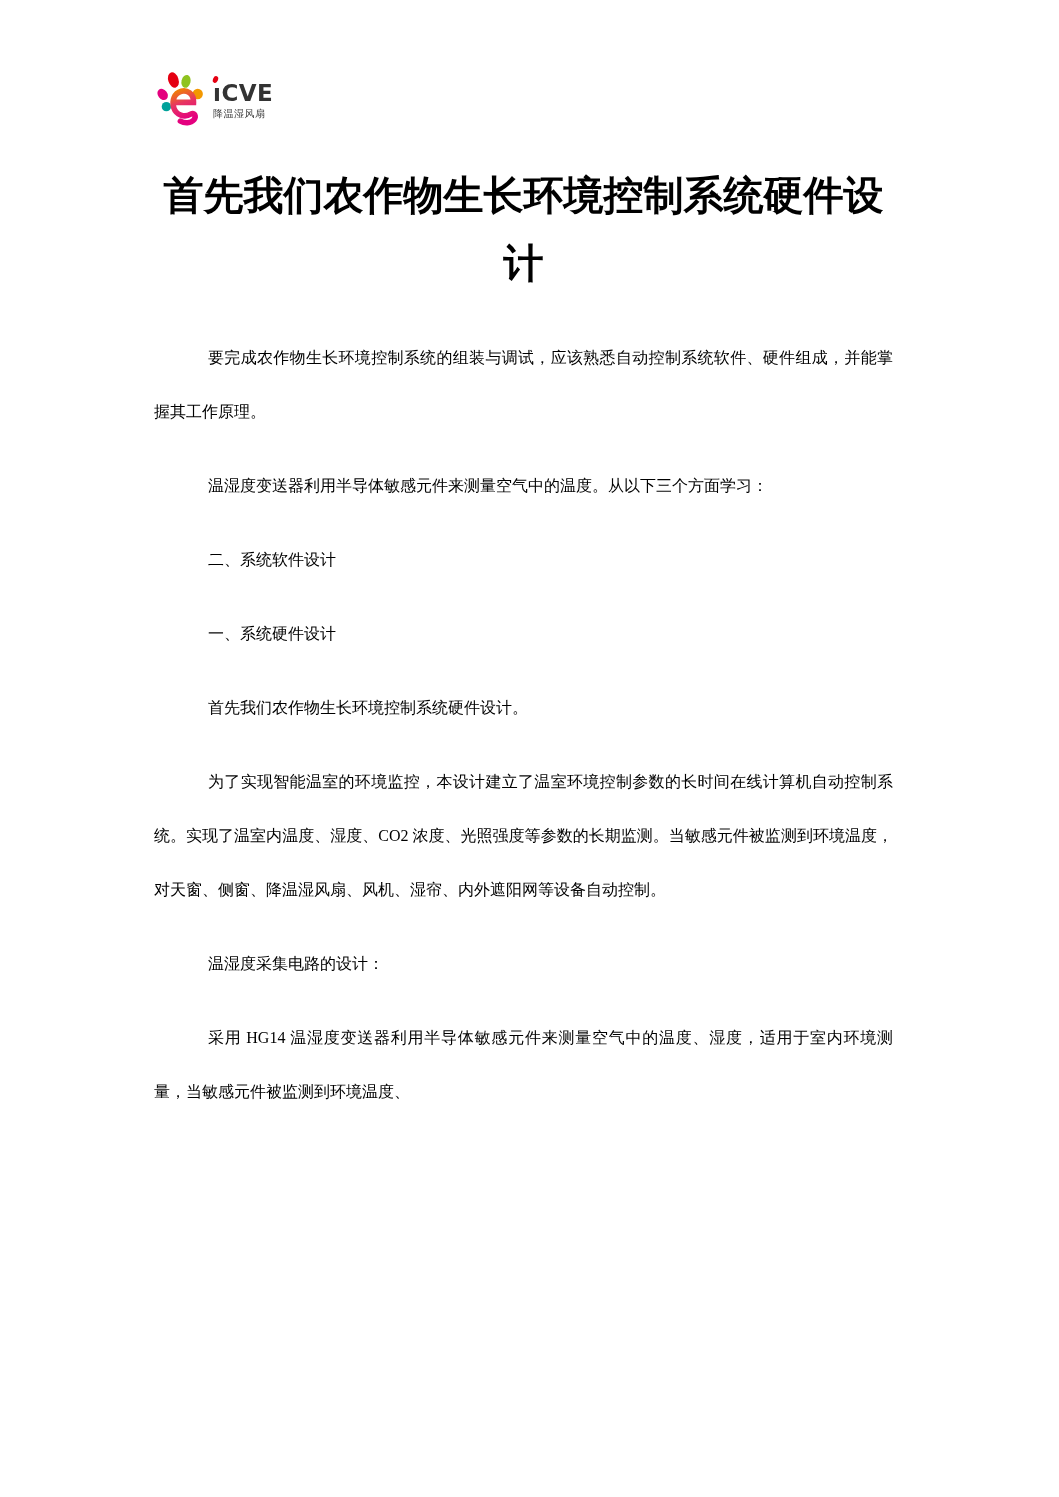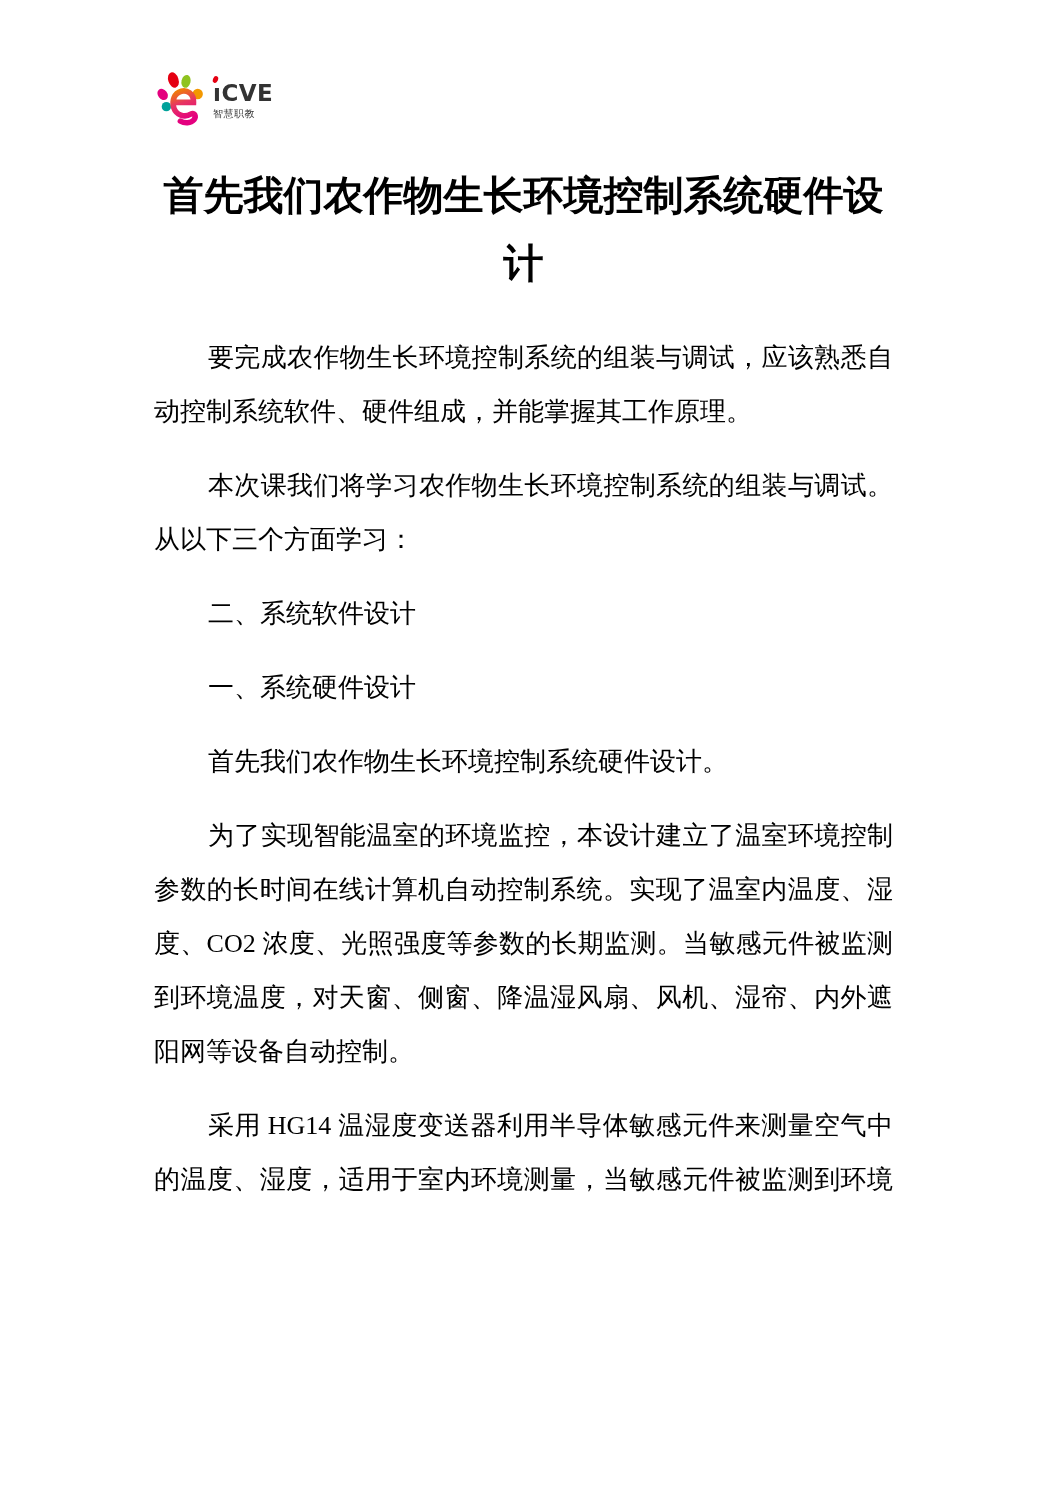--- a/index.html
+++ b/index.html
@@ -75,21 +75,21 @@
     text-align: center;
     font-family: "Liberation Serif", "DejaVu Serif", serif;
     color: #000000;
   }
   
   .doc-body {
     margin-top: 33px;
   }
   .para {
     margin: 0 0 20px 0;
-    font-size: 26px;
+    font-size: 16px;
     line-height: 54px;
     text-indent: 54px;
     text-align: justify;
     text-justify: inter-ideograph;
     color: #000000;
     word-break: break-all;
   }
 </style>
 </head>
 <body>
@@ -107,29 +107,30 @@
       </defs>
       <ellipse cx="25" cy="18" rx="5.5" ry="8.5" transform="rotate(-18 25 18)" fill="#e50012"></ellipse>
       <ellipse cx="38.5" cy="19.5" rx="4.8" ry="7" transform="rotate(14 38.5 19.5)" fill="#8fc31f"></ellipse>
       <circle cx="51" cy="33" r="5.5" fill="#f39800"></circle>
       <ellipse cx="13.5" cy="33.5" rx="5" ry="6.5" transform="rotate(-38 13.5 33.5)" fill="#e4007f"></ellipse>
       <circle cx="17.5" cy="46.5" r="5" fill="#00a29a"></circle>
       <path d="M26 42 H46.5 C47 32 39 28.5 33.5 30 C26 32 23 40 25.5 48 C28 55.5 37 58.5 43.5 54.5 C48 52 49.5 57.5 47 60.5 C43.5 64.5 37 64.5 32.5 62" fill="none" stroke="url(#eGrad)" stroke-width="6" stroke-linecap="round"></path>
     </svg>
     <div class="logo-textcol">
       <div class="wordmark"><span class="wm-i"><span class="wm-dot"></span><span>ı</span></span><span>CVE</span></div>
-      <div class="logo-cn">智慧职教</div>
+      <div class="logo-cn">降温湿风扇</div>
     </div>
   </div>
 
   <h1 class="doc-title">首先我们农作物生长环境控制系统硬件设计</h1>
 
   <div class="doc-body" id="doc-body">
       <p class="para">要完成农作物生长环境控制系统的组装与调试，应该熟悉自动控制系统软件、硬件组成，并能掌握其工作原理。</p>
-      <p class="para">本次课我们将学习农作物生长环境控制系统的组装与调试。从以下三个方面学习：</p>
+      <p class="para">温湿度变送器利用半导体敏感元件来测量空气中的温度。从以下三个方面学习：</p>
       <p class="para">二、系统软件设计</p>
       <p class="para">一、系统硬件设计</p>
       <p class="para">首先我们农作物生长环境控制系统硬件设计。</p>
       <p class="para">为了实现智能温室的环境监控，本设计建立了温室环境控制参数的长时间在线计算机自动控制系统。实现了温室内温度、湿度、CO2 浓度、光照强度等参数的长期监测。当敏感元件被监测到环境温度，对天窗、侧窗、降温湿风扇、风机、湿帘、内外遮阳网等设备自动控制。</p>
+      <p class="para">温湿度采集电路的设计：</p>
       <p class="para">采用 HG14 温湿度变送器利用半导体敏感元件来测量空气中的温度、湿度，适用于室内环境测量，当敏感元件被监测到环境温度、</p>
     </div>
 
 </div>
 
 </body></html>

